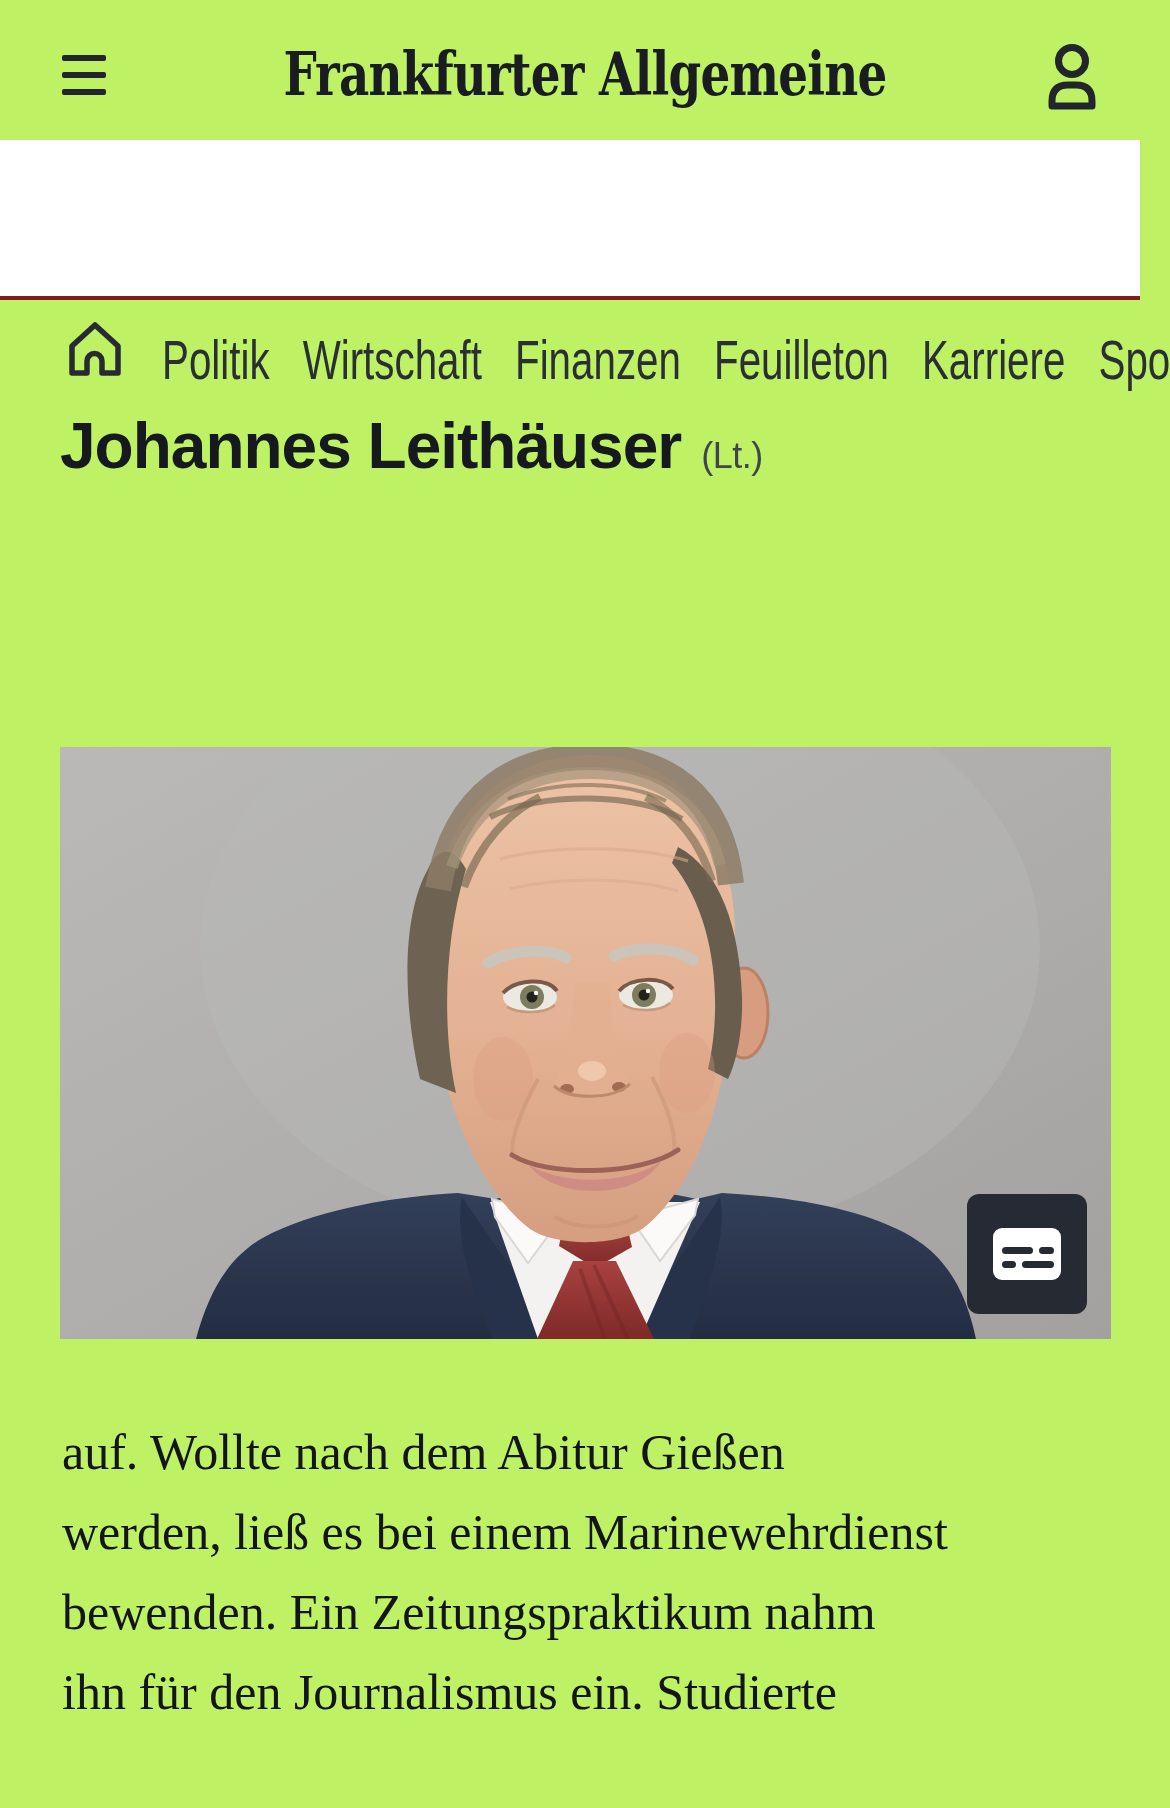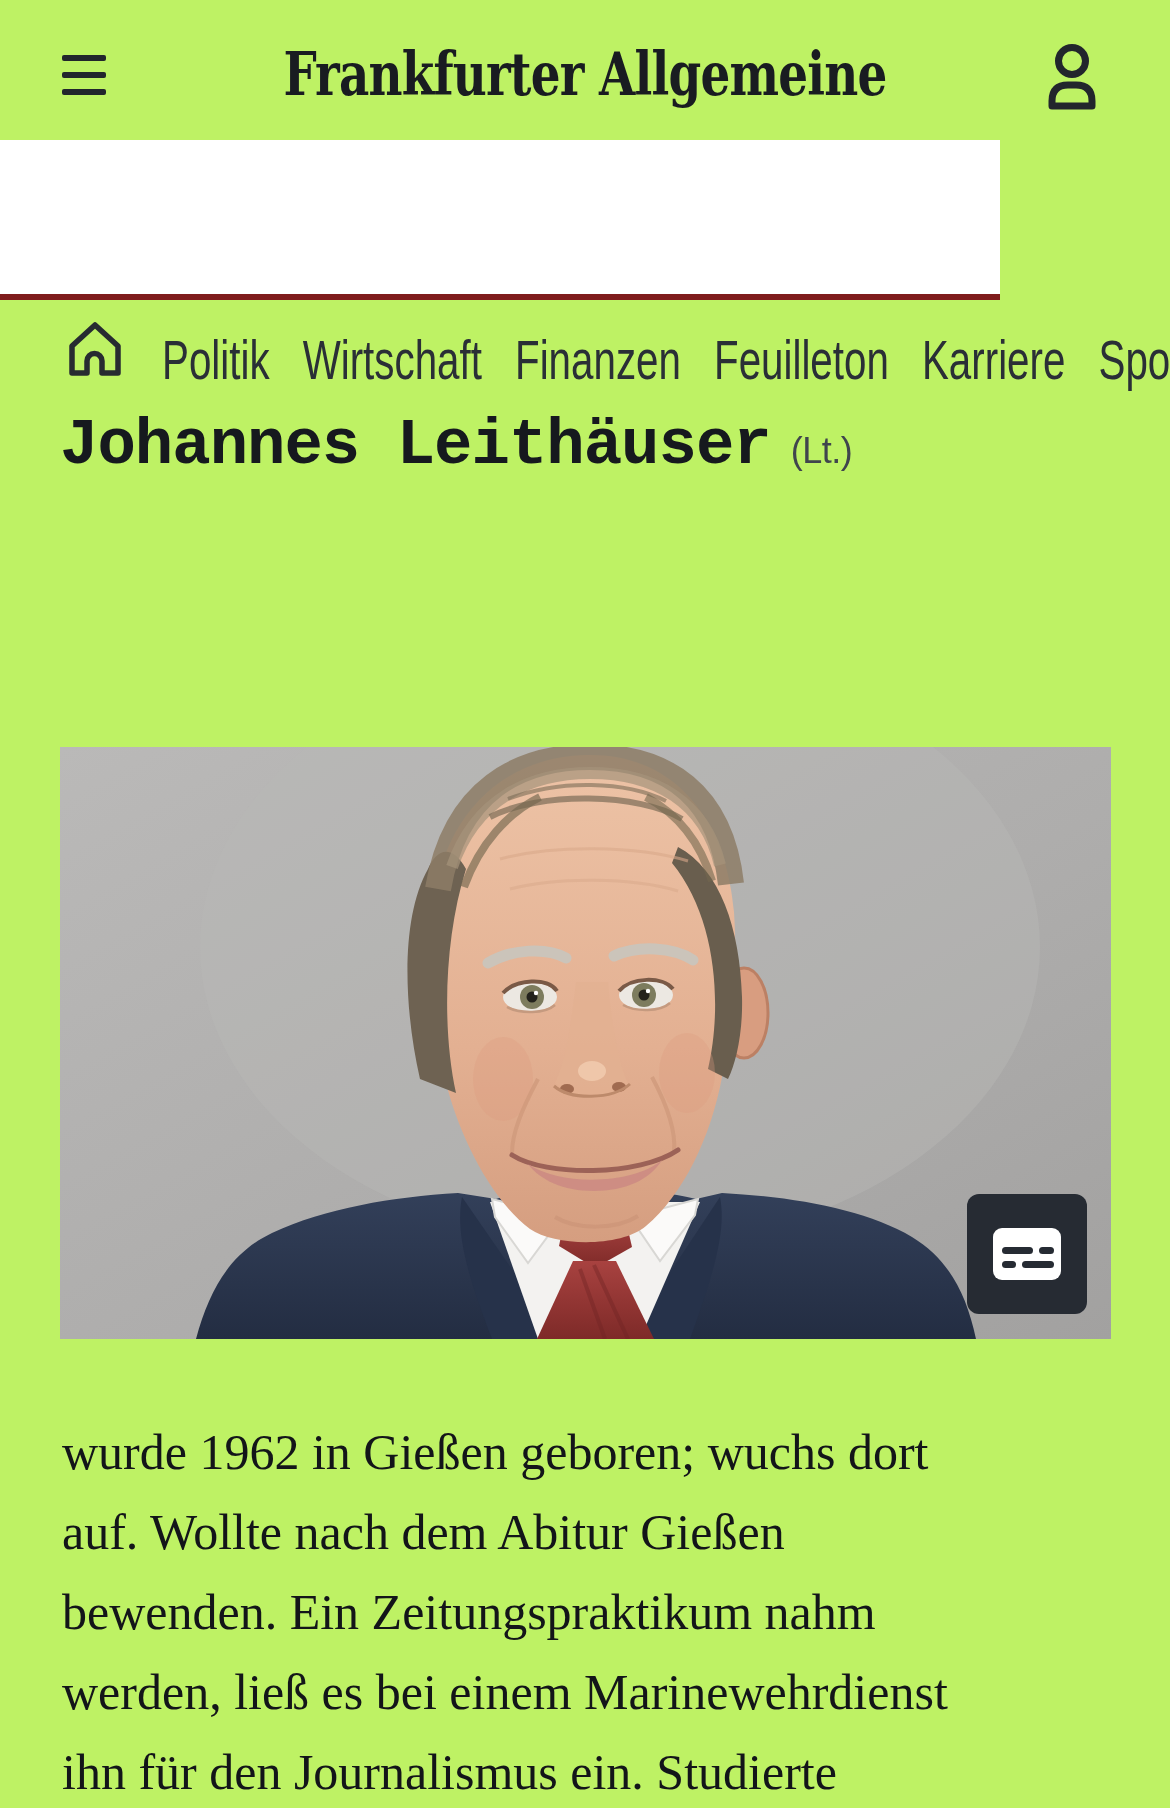--- a/index.html
+++ b/index.html
@@ -8,31 +8,31 @@
 
   
   .menu-btn{position:absolute;left:62px;top:55px;width:46px;height:46px;background:none;border:none;cursor:pointer;padding:0;}
   .menu-btn span{display:block;width:44px;height:6px;background:#22262c;border-radius:2px;margin:0 0 11px 0;}
   .brand{position:absolute;top:34px;left:50%;transform:translateX(-50%) scaleX(0.78);transform-origin:center top;
          font-family:"DejaVu Serif",serif;font-weight:700;font-size:60px;line-height:80px;
          letter-spacing:-1px;color:#191c21;white-space:nowrap;text-decoration:none;}
   .account-btn{position:absolute;left:1046px;top:44px;width:52px;height:66px;background:none;border:none;padding:0;cursor:pointer;}
 
   
-  .nav{position:absolute;left:0;top:140px;width:1000px;height:160px;box-sizing:border-box;
-       border-bottom:6px solid #7f1d1d;background:#fff;}
+  .nav{position:absolute;left:0;top:140px;width:1140px;height:160px;box-sizing:border-box;
+       border-bottom:4px solid #7f1d1d;background:#fff;}
   .home-link{position:absolute;left:68px;top:180px;display:block;width:54px;height:58px;}
   .nav-items{position:absolute;left:162px;top:190px;width:1500px;display:flex;gap:46px;
              transform:scaleX(0.72);transform-origin:left center;
              font-size:56px;line-height:60px;color:#2a2f36;white-space:nowrap;}
   .nav-items a{color:#2a2f36;text-decoration:none;}
 
   
   .author-title{position:absolute;left:60px;top:404px;display:flex;align-items:baseline;white-space:nowrap;}
-  .author-name{font-family:Liberation Mono, monospace;font-weight:700;font-size:64px;line-height:84px;
+  .author-name{font-family:Liberation Sans, sans-serif;font-weight:700;font-size:64px;line-height:84px;
                letter-spacing:-1px;color:#16191e;margin:0;}
   .author-abbr{font-size:36px;color:#40454d;margin-left:20px;letter-spacing:-0.5px;text-align:center;}
   .author-role{position:absolute;left:60px;top:521px;width:1090px;}
   .author-role .line{font-weight:700;font-size:42px;line-height:52px;letter-spacing:-0.5px;color:#1d2126;
                      transform:scaleX(0.78);transform-origin:left center;white-space:nowrap;}
 
   
   .photo{position:absolute;left:60px;top:747px;width:1051px;height:592px;overflow:hidden;background:#aeadac;}
   .photo svg{display:block;width:100%;height:100%;}
   .caption-btn{position:absolute;left:967px;top:1194px;width:120px;height:120px;border:none;padding:0;
@@ -179,20 +179,19 @@
     <svg width="120" height="120" viewBox="0 0 120 120">
       <rect x="26" y="34" width="68" height="52" rx="9" fill="#ffffff"></rect>
       <rect x="35" y="53" width="31" height="7" rx="3.5" fill="#262b33"></rect>
       <rect x="72" y="53" width="15" height="7" rx="3.5" fill="#262b33"></rect>
       <rect x="35" y="67" width="14" height="7" rx="3.5" fill="#262b33"></rect>
       <rect x="55" y="67" width="32" height="7" rx="3.5" fill="#262b33"></rect>
     </svg>
   </button>
 
   <div class="article">
-    <div class="aline">wurde 1962 in Gießen geboren; wuchs dort</div>
     <div class="aline">auf. Wollte nach dem Abitur Gießen</div>
+    <div class="aline">werden, ließ es bei einem Marinewehrdienst</div>
     <div class="aline">bewenden. Ein Zeitungspraktikum nahm</div>
-    <div class="aline">werden, ließ es bei einem Marinewehrdienst</div>
     <div class="aline">ihn für den Journalismus ein. Studierte</div>
   </div>
 
 </div>
 
 </body></html>

